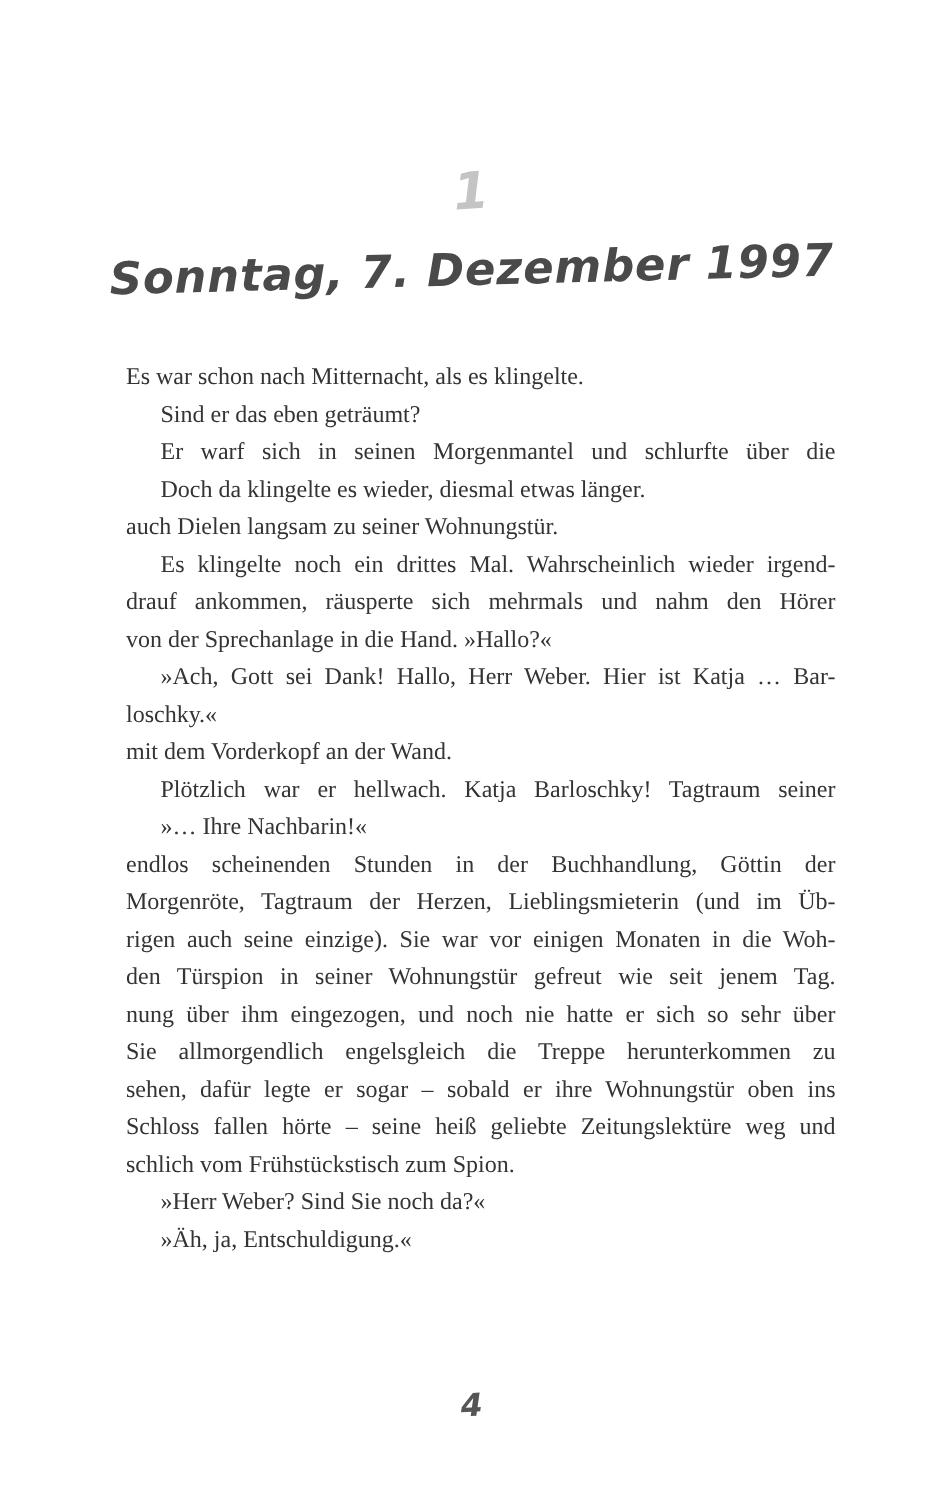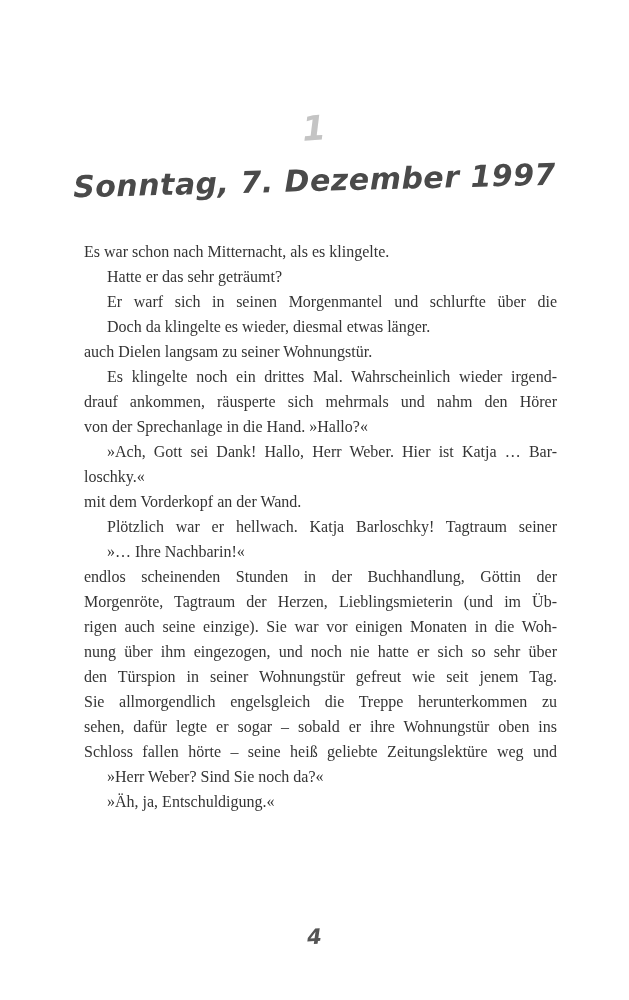--- a/index.html
+++ b/index.html
@@ -78,37 +78,38 @@
   }
 </style>
 </head>
 <body>
 
 <div class="page">
   <div class="chapter-number">1</div>
   <div class="chapter-title">Sonntag, 7. Dezember 1997</div>
   <div class="body-text">
       <div class="line para-last">Es war schon nach Mitternacht, als es klingelte.</div>
-      <div class="line para-last indented">Hatte er das sehr geträumt?</div>
+      <div class="line para-last indented">Sind er das eben geträumt?</div>
       <div class="line indented">Er warf sich in seinen Morgenmantel und schlurfte über die</div>
       <div class="line para-last indented">Doch da klingelte es wieder, diesmal etwas länger.</div>
       <div class="line para-last">auch Dielen langsam zu seiner Wohnungstür.</div>
       <div class="line indented">Es klingelte noch ein drittes Mal. Wahrscheinlich wieder irgend-</div>
       <div class="line">drauf ankommen, räusperte sich mehrmals und nahm den Hörer</div>
       <div class="line para-last">von der Sprechanlage in die Hand. »Hallo?«</div>
       <div class="line indented">»Ach, Gott sei Dank! Hallo, Herr Weber. Hier ist Katja … Bar-</div>
       <div class="line para-last">loschky.«</div>
       <div class="line para-last">mit dem Vorderkopf an der Wand.</div>
       <div class="line indented">Plötzlich war er hellwach. Katja Barloschky! Tagtraum seiner</div>
       <div class="line para-last indented">»… Ihre Nachbarin!«</div>
       <div class="line">endlos scheinenden Stunden in der Buchhandlung, Göttin der</div>
       <div class="line">Morgenröte, Tagtraum der Herzen, Lieblingsmieterin (und im Üb-</div>
       <div class="line">rigen auch seine einzige). Sie war vor einigen Monaten in die Woh-</div>
+      <div class="line">den Türspion in seiner Wohnungstür gefreut wie seit jenem Tag.</div>
       <div class="line">nung über ihm eingezogen, und noch nie hatte er sich so sehr über</div>
-      <div class="line">den Türspion in seiner Wohnungstür gefreut wie seit jenem Tag.</div>
       <div class="line">Sie allmorgendlich engelsgleich die Treppe herunterkommen zu</div>
       <div class="line">sehen, dafür legte er sogar – sobald er ihre Wohnungstür oben ins</div>
       <div class="line">Schloss fallen hörte – seine heiß geliebte Zeitungslektüre weg und</div>
+      <div class="line para-last">schlich vom Frühstückstisch zum Spion.</div>
       <div class="line para-last indented">»Herr Weber? Sind Sie noch da?«</div>
       <div class="line para-last indented">»Äh, ja, Entschuldigung.«</div>
     </div>
   <div class="page-number">4</div>
 </div>
 
 </body></html>

